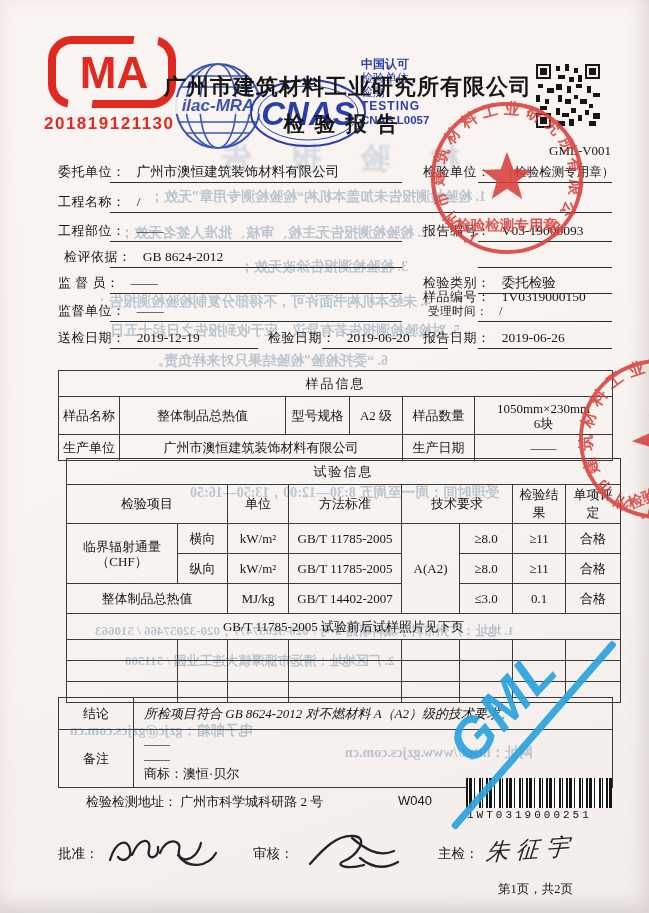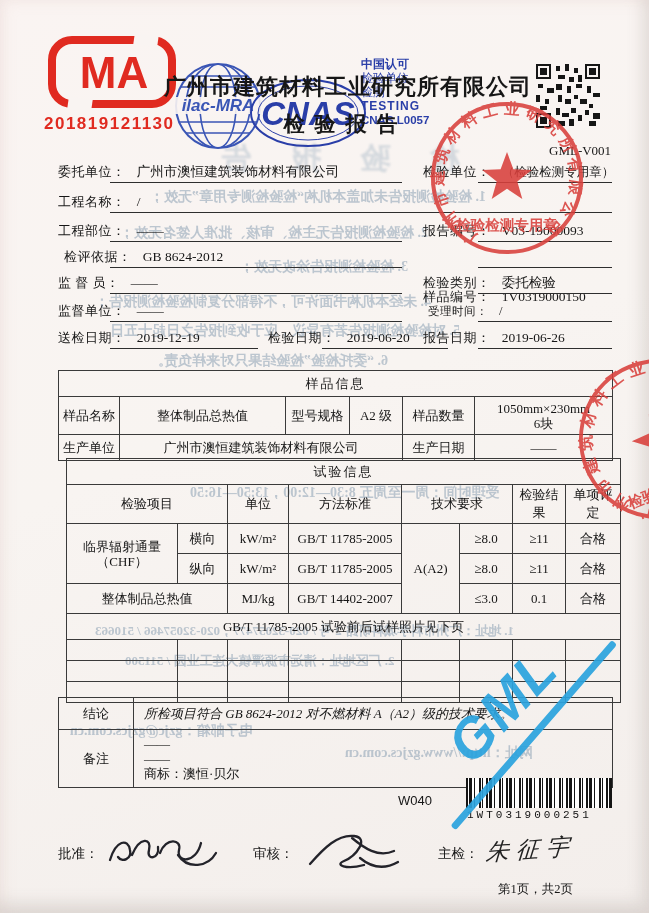--- a/index.html
+++ b/index.html
@@ -390,20 +390,24 @@
       </tr>
     </tbody>
       </table>
   </div>
 
   <div class="abs wm">
     <div class="swoosh"></div>
     <div class="txt">GML</div>
   </div>
 
+  <div class="abs addr">
+    <span>检验检测地址：</span>
+    <span>广州市科学城科研路 2 号</span>
+  </div>
   <div class="abs w040">W040</div>
   <div class="abs barcode"></div>
   <div class="abs barcode-num">1WT0319000251</div>
 
   <div class="sig-label" style="left:58px;">批准：</div>
   <svg class="abs z2" style="left:104px;top:828px;" width="120" height="46" viewBox="0 0 120 46">
     <path d="M6,32 C12,12 24,10 26,22 C28,31 18,35 14,29 M28,27 C36,8 48,10 45,22 C42,33 56,31 54,19 M56,25 C62,9 78,11 75,22 C72,35 92,36 97,15 M74,27 C84,42 104,39 112,25" fill="none" stroke="#23232a" stroke-width="2.3" stroke-linecap="round"></path>
   </svg>
   <div class="sig-label" style="left:253px;">审核：</div>
   <svg class="abs z2" style="left:300px;top:828px;" width="104" height="48" viewBox="0 0 104 48">

